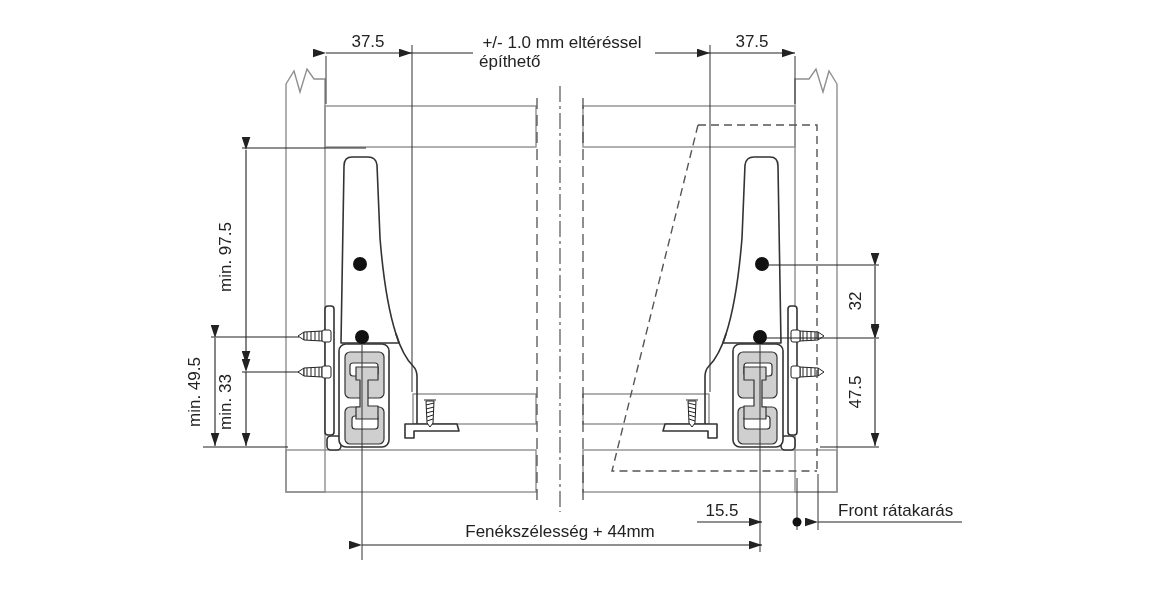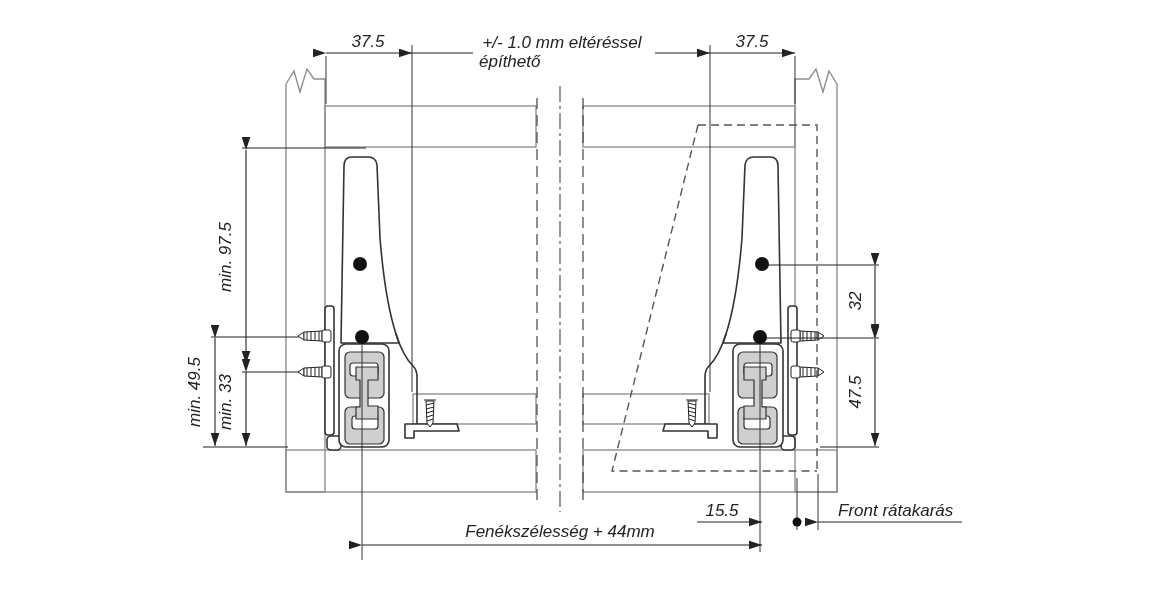--- a/index.html
+++ b/index.html
@@ -1,19 +1,18 @@
 <!DOCTYPE html>
 <html><head>
 <meta charset="utf-8">
 <style>
   html,body{margin:0;padding:0;background:#ffffff;}
   .stage{
     position:relative;width:1160px;height:610px;background:#ffffff;overflow:hidden;
     font-family:"Liberation Sans", sans-serif;
-    font-style:italic;
   }
   svg{position:absolute;left:0;top:0;}
   text{fill:#222;font-family:"Liberation Sans", sans-serif;font-size:17px;}
   .dimline{stroke:#222;stroke-width:1.1;fill:none;}
   .refline{stroke:#333;stroke-width:1;fill:none;}
   .wood-edge{stroke:#8f8f8f;stroke-width:1.4;fill:none;}
   .hw{stroke:#333;stroke-width:1.6;fill:none;stroke-linejoin:round;stroke-linecap:round;}
   .hwfill{stroke:#333;stroke-width:1.6;fill:#ffffff;stroke-linejoin:round;}
   .railfill{stroke:#333;stroke-width:1.2;stroke-linejoin:round;}
   .dash-front{stroke:#555;stroke-width:1.4;fill:none;stroke-dasharray:8 5;}

